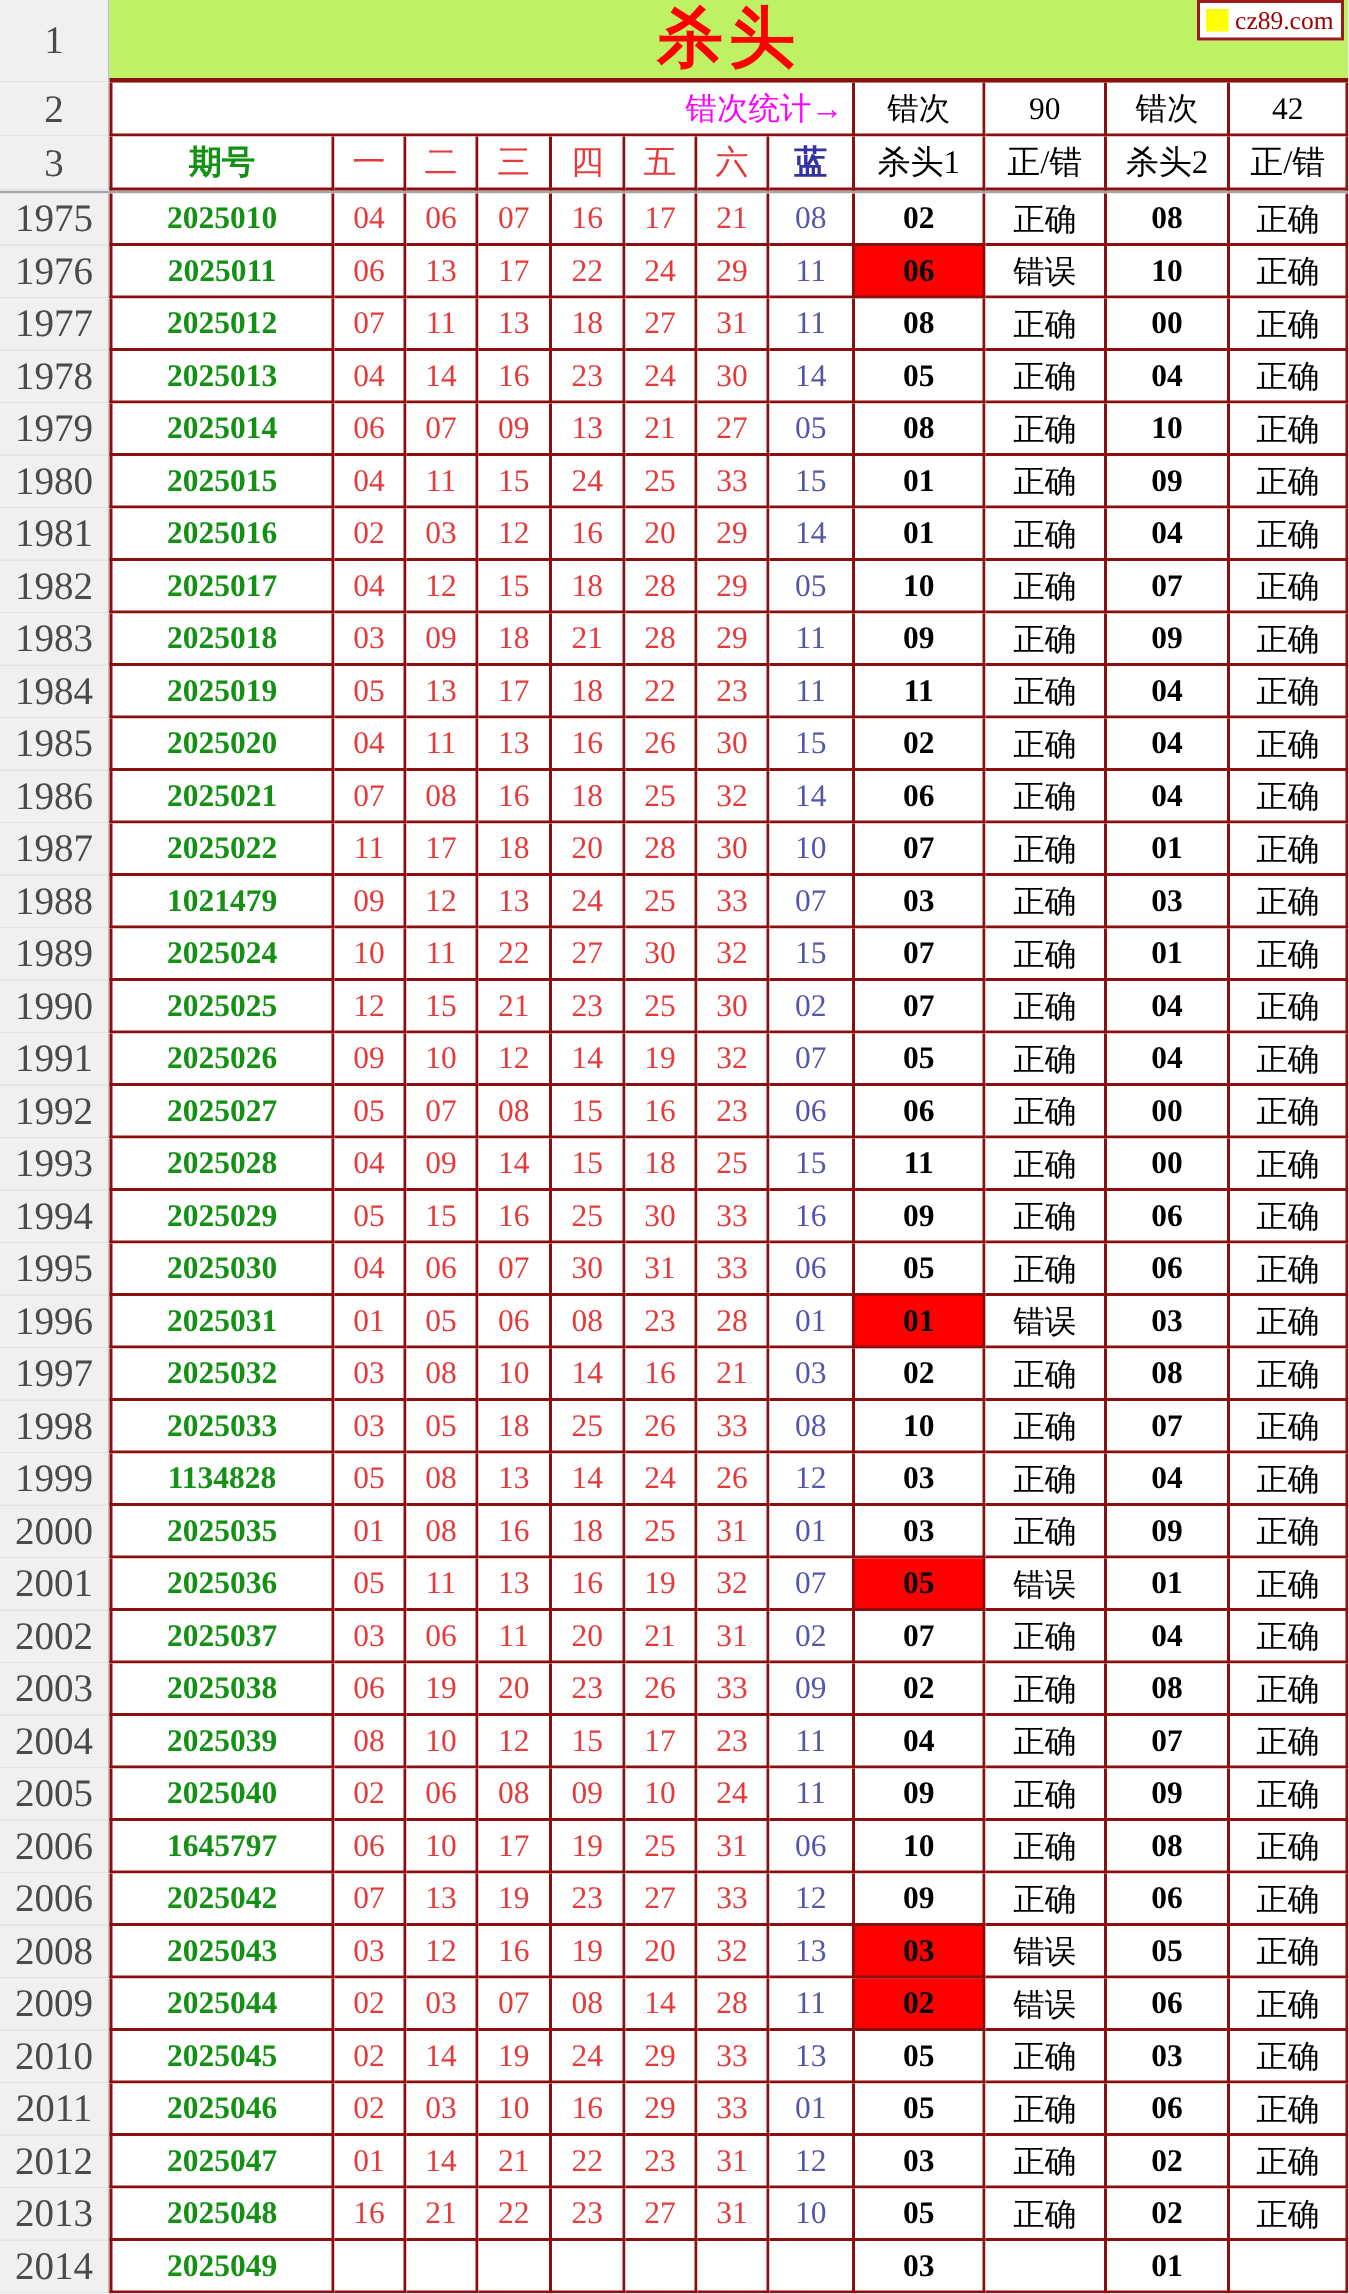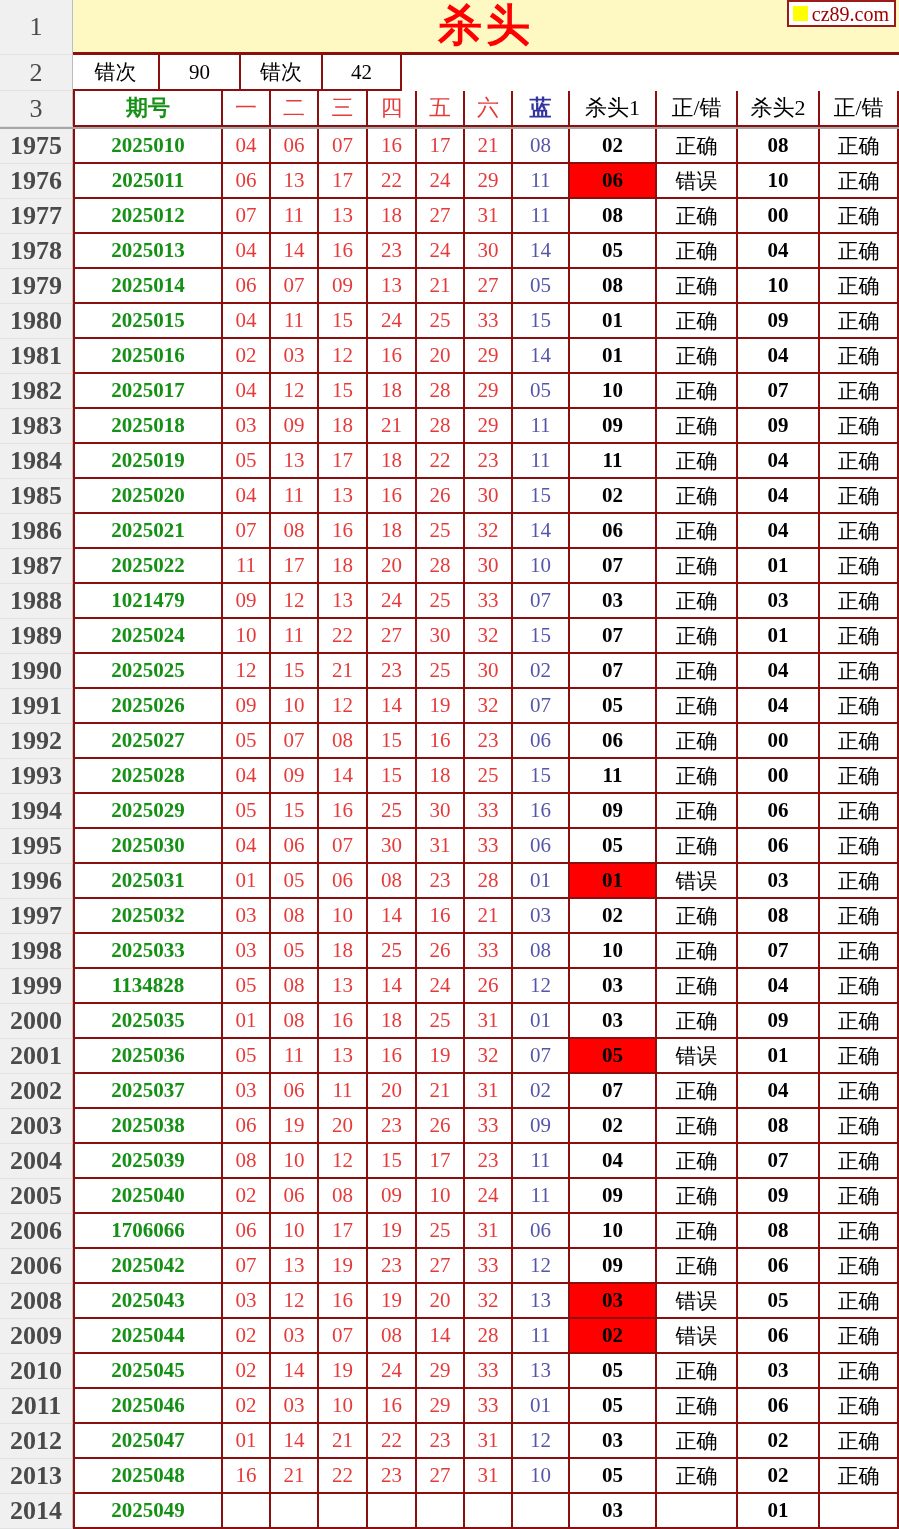--- a/index.html
+++ b/index.html
@@ -24,36 +24,36 @@
   .w48{width:48px;flex:0 0 48px;}
   .w49{width:49px;flex:0 0 49px;}
   .w-blue{width:57px;flex:0 0 57px;}
   .w-k1{width:87px;flex:0 0 87px;}
   .w-r1{width:81px;flex:0 0 81px;}
   .w-k2{width:82px;flex:0 0 82px;}
   .w-r2{width:79px;flex:0 0 79px;}
   .w-merged{width:497px;flex:0 0 497px;}
   
   .title-row{height:55px;}
-  .title-area{position:relative;width:826px;flex:0 0 826px;background:#fef9c3;
+  .title-area{position:relative;width:826px;flex:0 0 826px;background:#bef264;
               border-bottom:3px solid var(--border);
               display:flex;align-items:center;justify-content:center;}
   .title-text{color:var(--titlered);font-size:44px;font-weight:bold;letter-spacing:4px;line-height:1;}
   .logo{position:absolute;top:0px;right:3px;height:27px;background:#fff;
         border:2px solid #9B1B1B;display:flex;align-items:center;gap:4px;padding:0 5px 0 4px;}
   .logo-sq{width:15px;height:15px;background:var(--logoyellow);display:inline-block;}
-  .logo-text{color:var(--logored);font-size:20px;line-height:1;}
+  .logo-text{color:var(--logored);font-size:17px;line-height:1;}
   .stats-row,.header-row{height:36px;}
   .stats-row .cell,.header-row .cell{border-bottom:2px solid var(--border);}
   .stats-label-cell{justify-content:flex-end;padding-right:6px;}
   .stats-label{color:var(--magenta);font-size:21px;}
   .freeze-line{width:899px;height:2px;background:var(--freeze);}
   .data-row{height:35px;}
   .data-row .cell{border-bottom:2px solid var(--border);}
-  .data-row .gut{border-bottom:1px solid #E2E2E2;font-weight:bold;}
+  .data-row .gut{border-bottom:1px solid #E2E2E2;}
   
   .green{color:var(--green);font-weight:bold;}
   .redtxt{color:var(--red);}
   .bluehead{color:var(--blueh);font-weight:bold;}
   .bluetxt{color:var(--blue);}
   .kill{font-weight:bold;}
   .hl{background:var(--hl);}
   .header-row .cell{font-size:22px;text-align:center;}
 </style>
 </head>
@@ -67,20 +67,23 @@
       <span class="title-text">杀头</span>
       <span class="logo">
         <span class="logo-sq"></span>
         <span class="logo-text">cz89.com</span>
       </span>
     </div>
   </div>
 
   <div class="row stats-row">
     <div class="gut">2</div>
+    <div class="cell w-merged bl stats-label-cell">
+      <span class="stats-label">错次统计→</span>
+    </div>
     <div class="cell w-k1">错次</div>
     <div class="cell w-r1">90</div>
     <div class="cell w-k2">错次</div>
     <div class="cell w-r2">42</div>
   </div>
 
   <div class="row header-row">
     <div class="gut">3</div>
     <div class="cell w-period bl green">期号</div>
     <div class="cell w48 redtxt">一</div>
@@ -590,21 +593,21 @@
     <div class="cell w48 redtxt">24</div>
     <div class="cell w-blue bluetxt">11</div>
     <div class="cell w-k1 kill">09</div>
     <div class="cell w-r1">正确</div>
     <div class="cell w-k2 kill">09</div>
     <div class="cell w-r2">正确</div>
   </div>
 
   <div class="row data-row">
     <div class="gut">2006</div>
-    <div class="cell w-period bl green">1706066</div>
+    <div class="cell w-period bl green">1645797</div>
     <div class="cell w48 redtxt">06</div>
     <div class="cell w48 redtxt">10</div>
     <div class="cell w49 redtxt">17</div>
     <div class="cell w49 redtxt">19</div>
     <div class="cell w48 redtxt">25</div>
     <div class="cell w48 redtxt">31</div>
     <div class="cell w-blue bluetxt">06</div>
     <div class="cell w-k1 kill">10</div>
     <div class="cell w-r1">正确</div>
     <div class="cell w-k2 kill">08</div>

